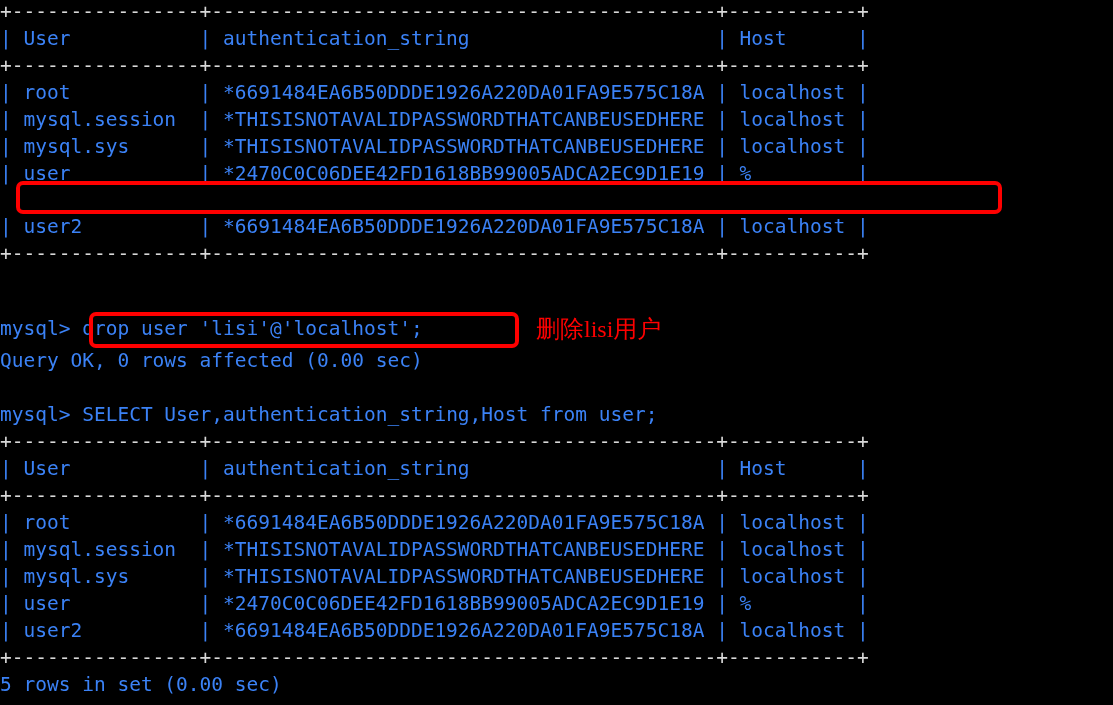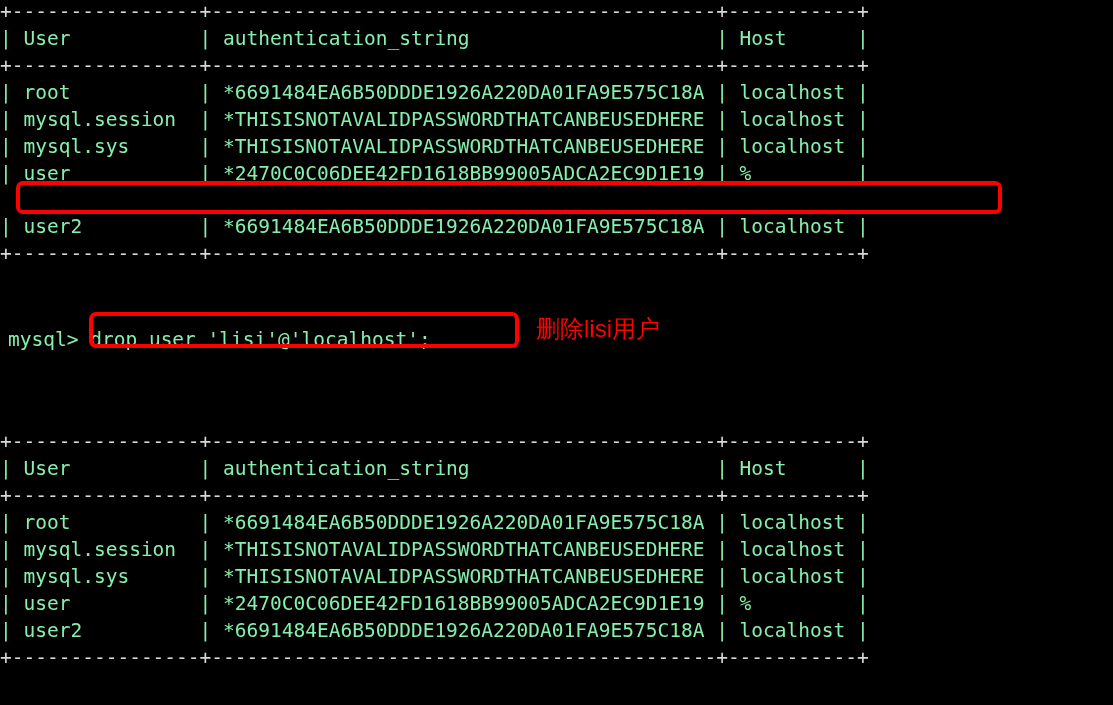--- a/index.html
+++ b/index.html
@@ -21,30 +21,30 @@
     padding: 0;
   }
   .line {
     position: absolute;
     left: 0;
     white-space: pre;
     font-family: "DejaVu Sans Mono", "Liberation Mono", monospace;
     font-size: 19.5px;
     line-height: 27px;
     letter-spacing: 0px;
-    color: #86efac;
+    color: #3b82f6;
     height: 27px;
   }
   .rule {
     color: #d8d8d8;
   }
   .annot-cn {
     position: absolute;
     white-space: pre;
-    font-family: Liberation Sans, sans-serif;
+    font-family: Liberation Serif, serif;
     font-size: 24px;
     line-height: 28px;
     color: #ff0000;
     font-weight: 400;
   }
   .hl-box {
     position: absolute;
     border: 4px solid #ff0000;
     border-radius: 7px;
     box-sizing: border-box;
@@ -64,33 +64,36 @@
   <div class="line" style="top:79px;">| root           | *6691484EA6B50DDDE1926A220DA01FA9E575C18A | localhost |</div>
   <div class="line" style="top:106px;">| mysql.session  | *THISISNOTAVALIDPASSWORDTHATCANBEUSEDHERE | localhost |</div>
   <div class="line" style="top:133px;">| mysql.sys      | *THISISNOTAVALIDPASSWORDTHATCANBEUSEDHERE | localhost |</div>
   <div class="line" style="top:160px;">| user           | *2470C0C06DEE42FD1618BB99005ADCA2EC9D1E19 | %         |</div>
   <div class="line" style="top:213px;">| user2          | *6691484EA6B50DDDE1926A220DA01FA9E575C18A | localhost |</div>
 
   <div class="line rule" style="top:240px;">+----------------+-------------------------------------------+-----------+</div>
 
   <div class="hl-box" style="left:16px; top:181px; width:986px; height:33px;"></div>
 
-  <div class="line" style="top:326px;margin-left:8px;"><span>mysql&gt; </span><span>drop user 'lisi'@'localhost';</span></div>
+  <div class="line" style="top:315px;"><span>mysql&gt; </span><span>drop user 'lisi'@'localhost';</span></div>
 
   <div class="hl-box" style="left:89px; top:312px; width:430px; height:36px;"></div>
 
   <div class="annot-cn" style="left:536px; top:315px;">删除lisi用户</div>
 
+  <div class="line" style="top:347px;">Query OK, 0 rows affected (0.00 sec)</div>
 
+  <div class="line" style="top:401px;"><span>mysql&gt; </span><span>SELECT User,authentication_string,Host from user;</span></div>
 
   <div class="line rule" style="top:428px;">+----------------+-------------------------------------------+-----------+</div>
   <div class="line" style="top:455px;">| User           | authentication_string                     | Host      |</div>
   <div class="line rule" style="top:482px;">+----------------+-------------------------------------------+-----------+</div>
 
   <div class="line" style="top:509px;">| root           | *6691484EA6B50DDDE1926A220DA01FA9E575C18A | localhost |</div>
   <div class="line" style="top:536px;">| mysql.session  | *THISISNOTAVALIDPASSWORDTHATCANBEUSEDHERE | localhost |</div>
   <div class="line" style="top:563px;">| mysql.sys      | *THISISNOTAVALIDPASSWORDTHATCANBEUSEDHERE | localhost |</div>
   <div class="line" style="top:590px;">| user           | *2470C0C06DEE42FD1618BB99005ADCA2EC9D1E19 | %         |</div>
   <div class="line" style="top:617px;">| user2          | *6691484EA6B50DDDE1926A220DA01FA9E575C18A | localhost |</div>
 
   <div class="line rule" style="top:644px;">+----------------+-------------------------------------------+-----------+</div>
+  <div class="line" style="top:671px;">5 rows in set (0.00 sec)</div>
 
 </div>
 
 </body></html>

